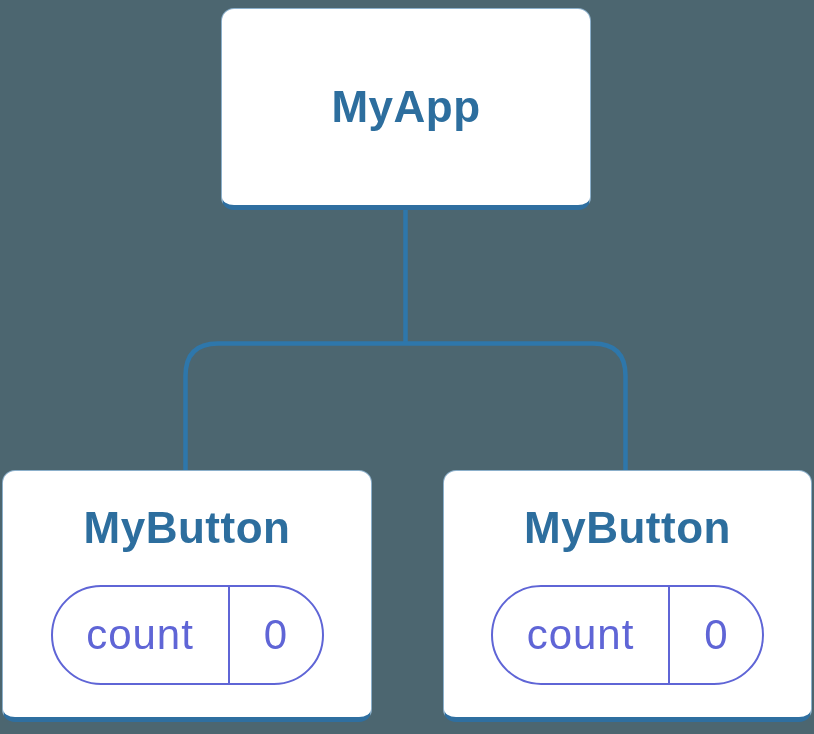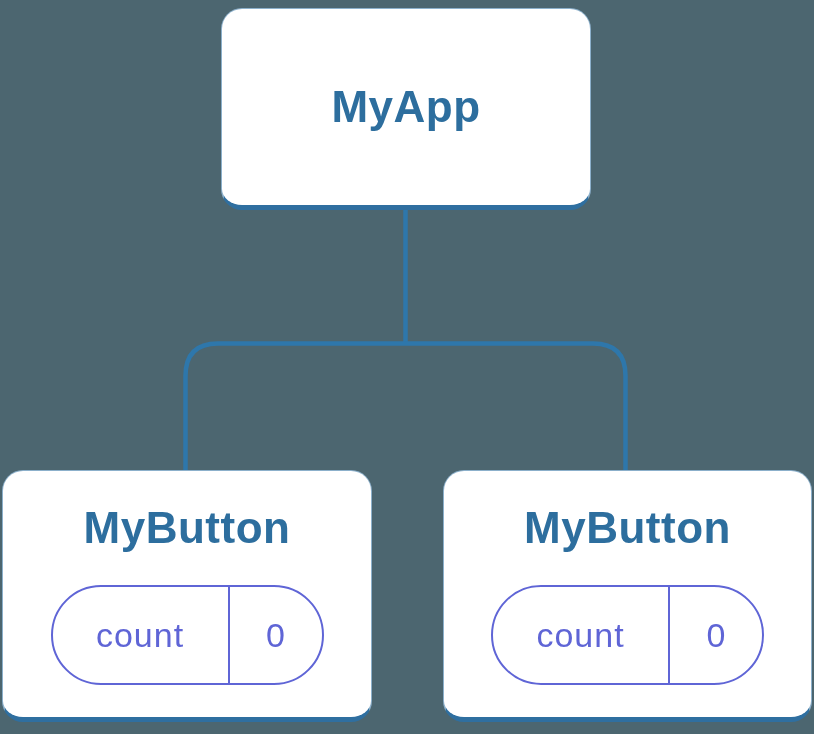--- a/index.html
+++ b/index.html
@@ -17,21 +17,21 @@
     position: absolute;
     left: 0; top: 0;
     width: 814px; height: 734px;
     pointer-events: none;
   }
   .node {
     position: absolute;
     background: #FFFFFF;
     border: 1px solid rgba(46, 111, 160, 0.55);
     border-bottom: 5px solid #2F6FA0;
-    border-radius: 21px;
+    border-radius: 13px;
     box-sizing: border-box;
   }
   .node-root {
     left: 221px; top: 8px;
     width: 370px; height: 202px;
     display: flex;
     align-items: center;
     justify-content: center;
   }
   .node-child-left  { left: 2px;   top: 470px; width: 370px; height: 252px; }
@@ -49,21 +49,21 @@
   .state-pill {
     width: 273px; height: 100px;
     margin: 32px auto 0 auto;
     border: 2px solid #5F65D6;
     border-radius: 52px;
     box-sizing: border-box;
     display: flex;
     align-items: stretch;
     background: #FFFFFF;
     color: #5F65D6;
-    font-size: 34px;
+    font-size: 42px;
   }
   .pill-key {
     flex: 1 1 auto;
     display: flex;
     align-items: center;
     justify-content: center;
     border-right: 2px solid #5F65D6;
     letter-spacing: 1px;
   }
   .pill-value {

